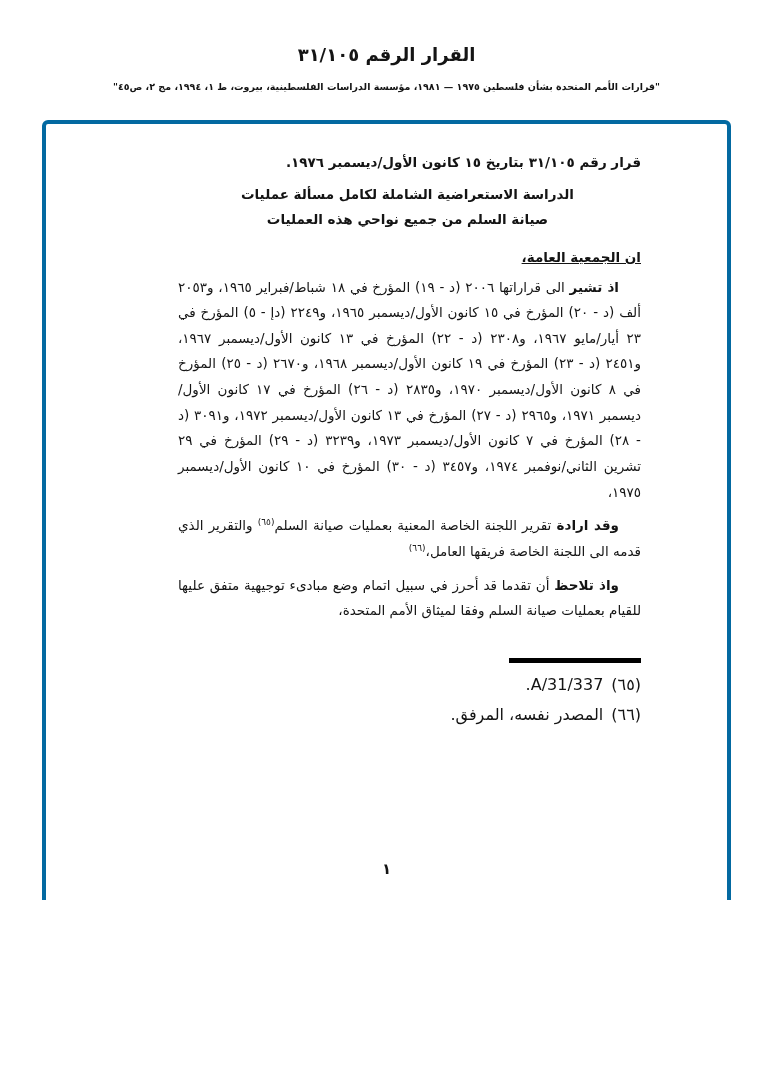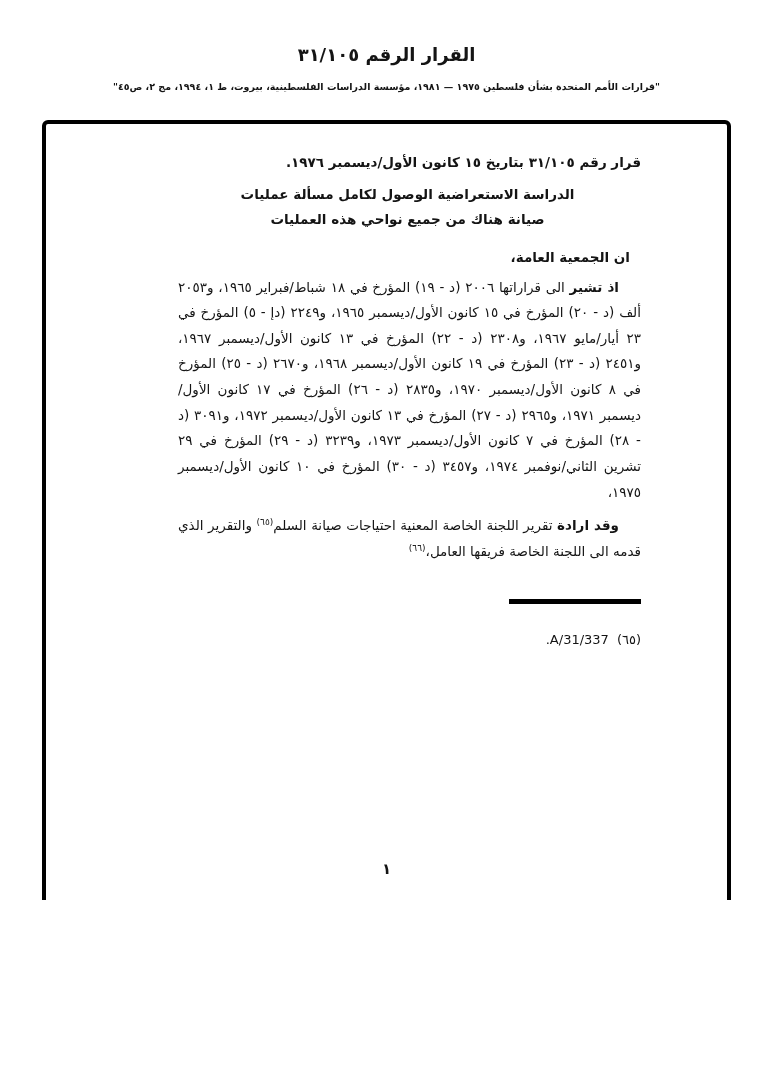--- a/index.html
+++ b/index.html
@@ -31,21 +31,21 @@
     font-weight: bold;
     letter-spacing: 0.2px;
   }
   .green-box {
     position: absolute;
     left: 42px;
     top: 120px;
     width: 689px;
     height: 880px;
     box-sizing: border-box;
-    border: 4px solid #000000;
+    border: 4px solid #0369a1;
     border-radius: 6px;
     overflow: hidden;
   }
   .content {
     direction: rtl;
     text-align: right;
     padding: 26px 86px 0 128px;
     font-size: 13.5px;
     line-height: 1.9;
   }
@@ -53,21 +53,22 @@
     font-weight: bold;
     margin: 0 0 6px 0;
   }
   .subject-title {
     font-weight: bold;
     text-align: center;
     margin: 0;
   }
   .opening {
     font-weight: bold;
-    margin: 12px 11px 2px 0;
+    margin: 12px 0 2px 0;
+    text-decoration: underline;
   }
   .para {
     margin: 4px 0 8px 4px;
     text-align: justify;
     text-indent: 22px;
   }
   .lead {
     font-weight: bold;
   }
   .fn-sup {
@@ -75,22 +76,22 @@
     vertical-align: super;
     line-height: 0;
   }
   .footnote-sep {
     width: 132px;
     height: 5px;
     background: #000000;
     margin-top: 34px;
   }
   .footnotes {
-    font-size: 13px;
-    margin-top: 24px;
+    font-size: 16px;
+    margin-top: 7px;
     line-height: 1.9;
   }
   .footnote-line {
     margin: 0;
   }
   .fn-label {
     margin-left: 8px;
   }
   .page-number {
     position: absolute;
@@ -110,36 +111,38 @@
   <div class="header">
     <h1 class="doc-title">القرار الرقم ٣١/١٠٥</h1>
     <div class="citation">"قرارات الأمم المتحدة بشأن فلسطين ١٩٧٥ — ١٩٨١، مؤسسة الدراسات الفلسطينية، بيروت، ط ١، ١٩٩٤، مج ٢، ص٤٥"</div>
   </div>
 
   <div class="green-box">
     <div class="content">
 
       <p class="res-line">قرار رقم ٣١/١٠٥ بتاريخ ١٥ كانون الأول/ديسمبر ١٩٧٦.</p>
 
-      <p class="subject-title">الدراسة الاستعراضية الوصول لكامل مسألة عمليات</p>
-      <p class="subject-title">صيانة هناك من جميع نواحي هذه العمليات</p>
+      <p class="subject-title">الدراسة الاستعراضية الشاملة لكامل مسألة عمليات</p>
+      <p class="subject-title">صيانة السلم من جميع نواحي هذه العمليات</p>
 
       <p class="opening">ان الجمعية العامة،</p>
 
       <p class="para"><span class="lead">اذ تشير</span> <span>الى قراراتها ٢٠٠٦ (د - ١٩) المؤرخ في ١٨ شباط/فبراير ١٩٦٥، و٢٠٥٣ ألف (د - ٢٠) المؤرخ في ١٥ كانون الأول/ديسمبر ١٩٦٥، و٢٢٤٩ (دإ - ٥) المؤرخ في ٢٣ أيار/مايو ١٩٦٧، و٢٣٠٨ (د - ٢٢) المؤرخ في ١٣ كانون الأول/ديسمبر ١٩٦٧، و٢٤٥١ (د - ٢٣) المؤرخ في ١٩ كانون الأول/ديسمبر ١٩٦٨، و٢٦٧٠ (د - ٢٥) المؤرخ في ٨ كانون الأول/ديسمبر ١٩٧٠، و٢٨٣٥ (د - ٢٦) المؤرخ في ١٧ كانون الأول/ديسمبر ١٩٧١، و٢٩٦٥ (د - ٢٧) المؤرخ في ١٣ كانون الأول/ديسمبر ١٩٧٢، و٣٠٩١ (د - ٢٨) المؤرخ في ٧ كانون الأول/ديسمبر ١٩٧٣، و٣٢٣٩ (د - ٢٩) المؤرخ في ٢٩ تشرين الثاني/نوفمبر ١٩٧٤، و٣٤٥٧ (د - ٣٠) المؤرخ في ١٠ كانون الأول/ديسمبر ١٩٧٥،</span></p>
 
-      <p class="para"><span class="lead">وقد ارادة</span> <span>تقرير اللجنة الخاصة المعنية احتياجات صيانة السلم</span><span class="fn-sup">(٦٥)</span><span> والتقرير الذي قدمه الى اللجنة الخاصة فريقها العامل،</span><span class="fn-sup">(٦٦)</span></p>
+      <p class="para"><span class="lead">وقد ارادة</span> <span>تقرير اللجنة الخاصة المعنية بعمليات صيانة السلم</span><span class="fn-sup">(٦٥)</span><span> والتقرير الذي قدمه الى اللجنة الخاصة فريقها العامل،</span><span class="fn-sup">(٦٦)</span></p>
 
 
+      <p class="para"><span class="lead">واذ تلاحظ</span> <span>أن تقدما قد أحرز في سبيل اتمام وضع مبادىء توجيهية متفق عليها للقيام بعمليات صيانة السلم وفقا لميثاق الأمم المتحدة،</span></p>
 
 
       <div class="footnote-sep"></div>
 
       <div class="footnotes">
         <p class="footnote-line"><span class="fn-label">(٦٥)</span><span>A/31/337.</span></p>
+        <p class="footnote-line"><span class="fn-label">(٦٦)</span><span>المصدر نفسه، المرفق.</span></p>
       </div>
 
     </div>
   </div>
 
   <div class="page-number">١</div>
 
 </div>
 
 </body></html>

